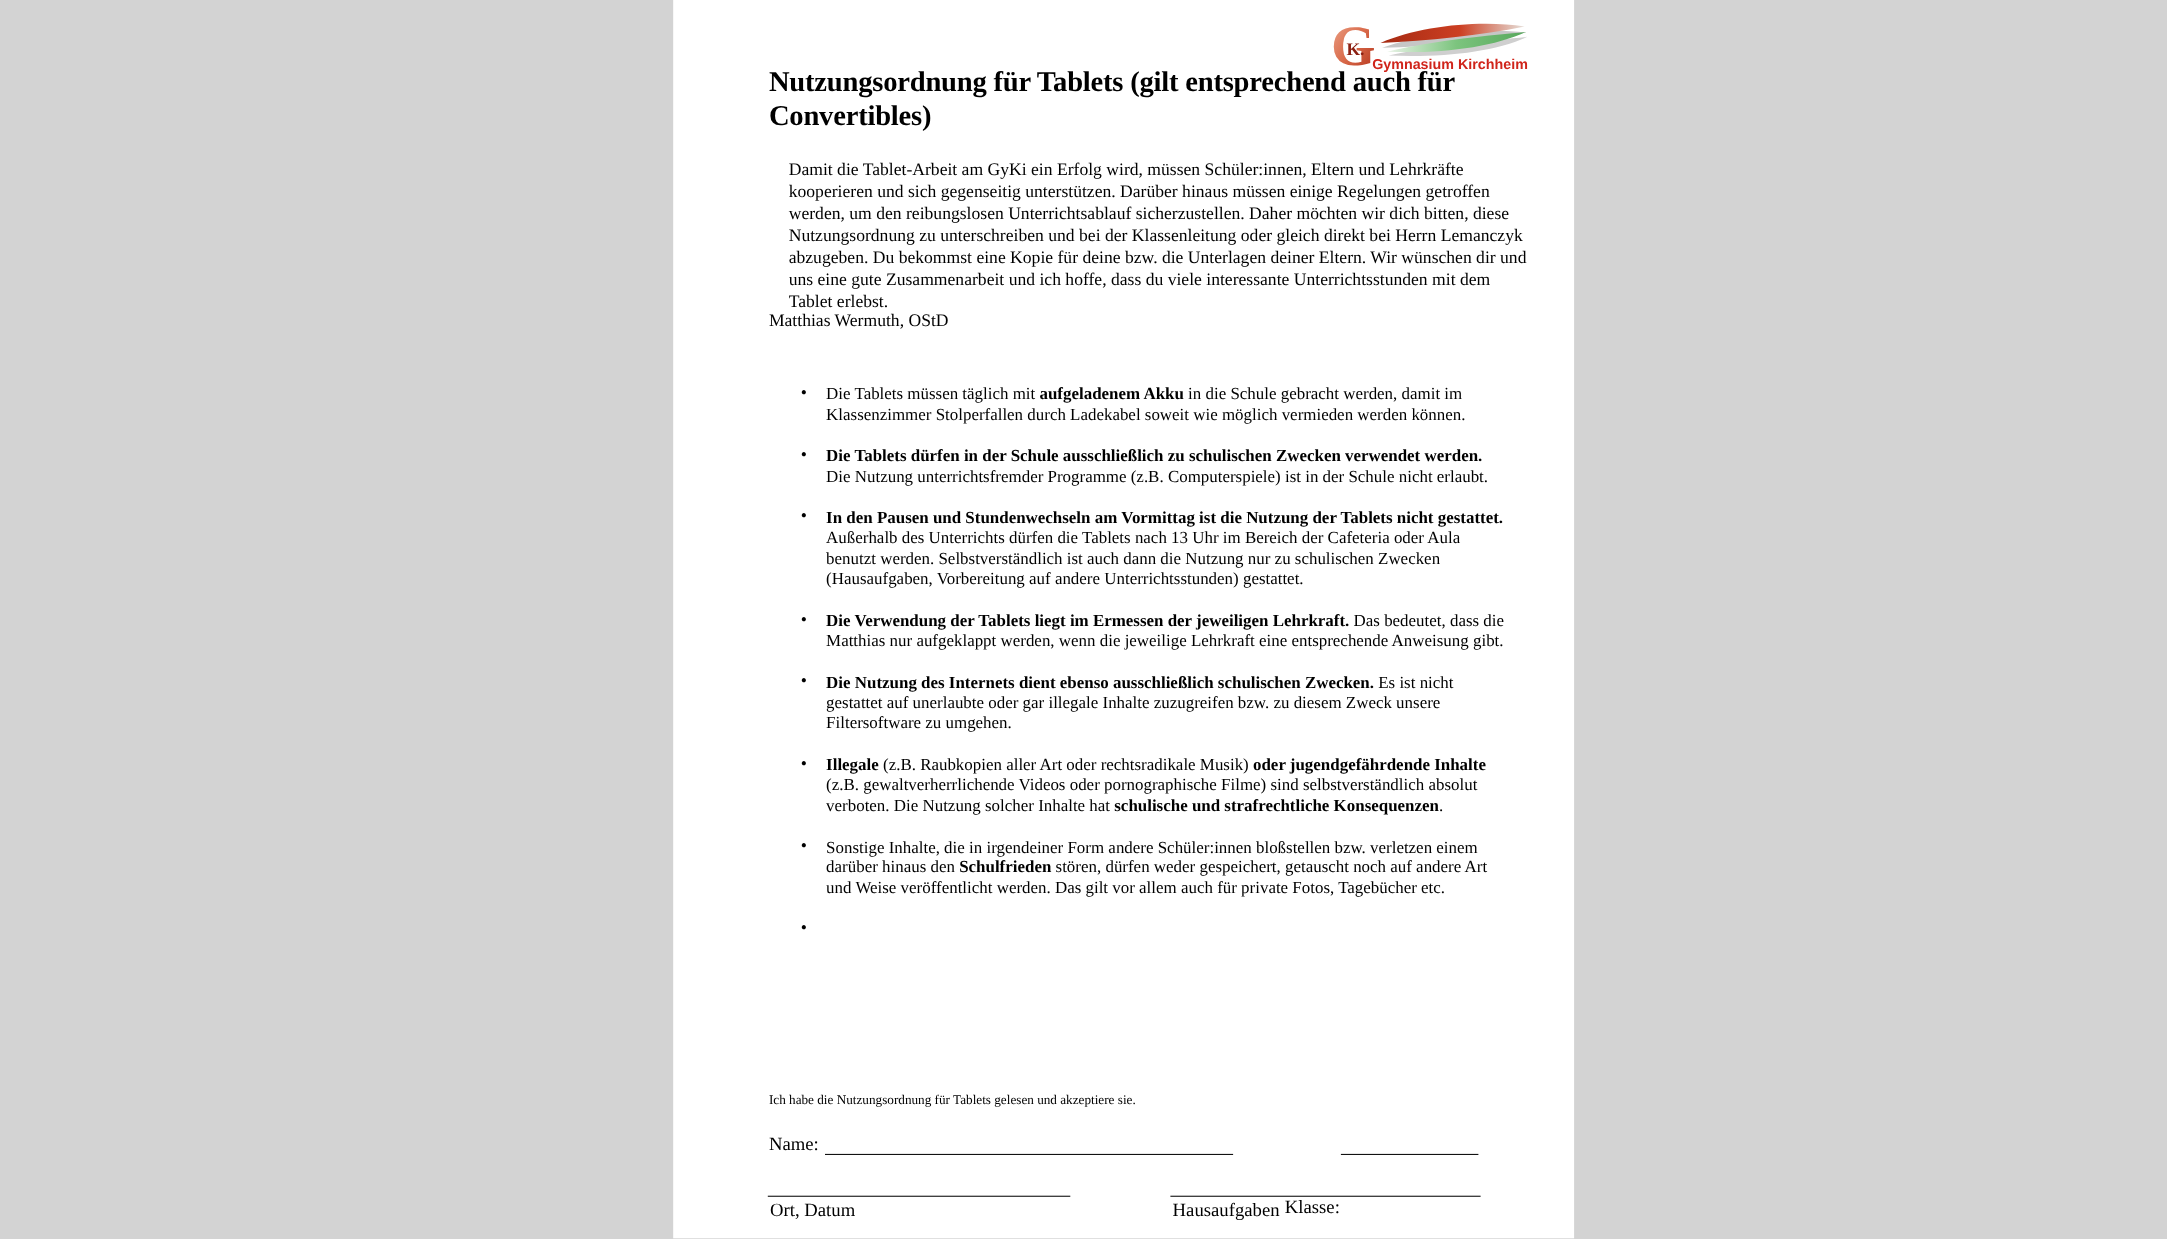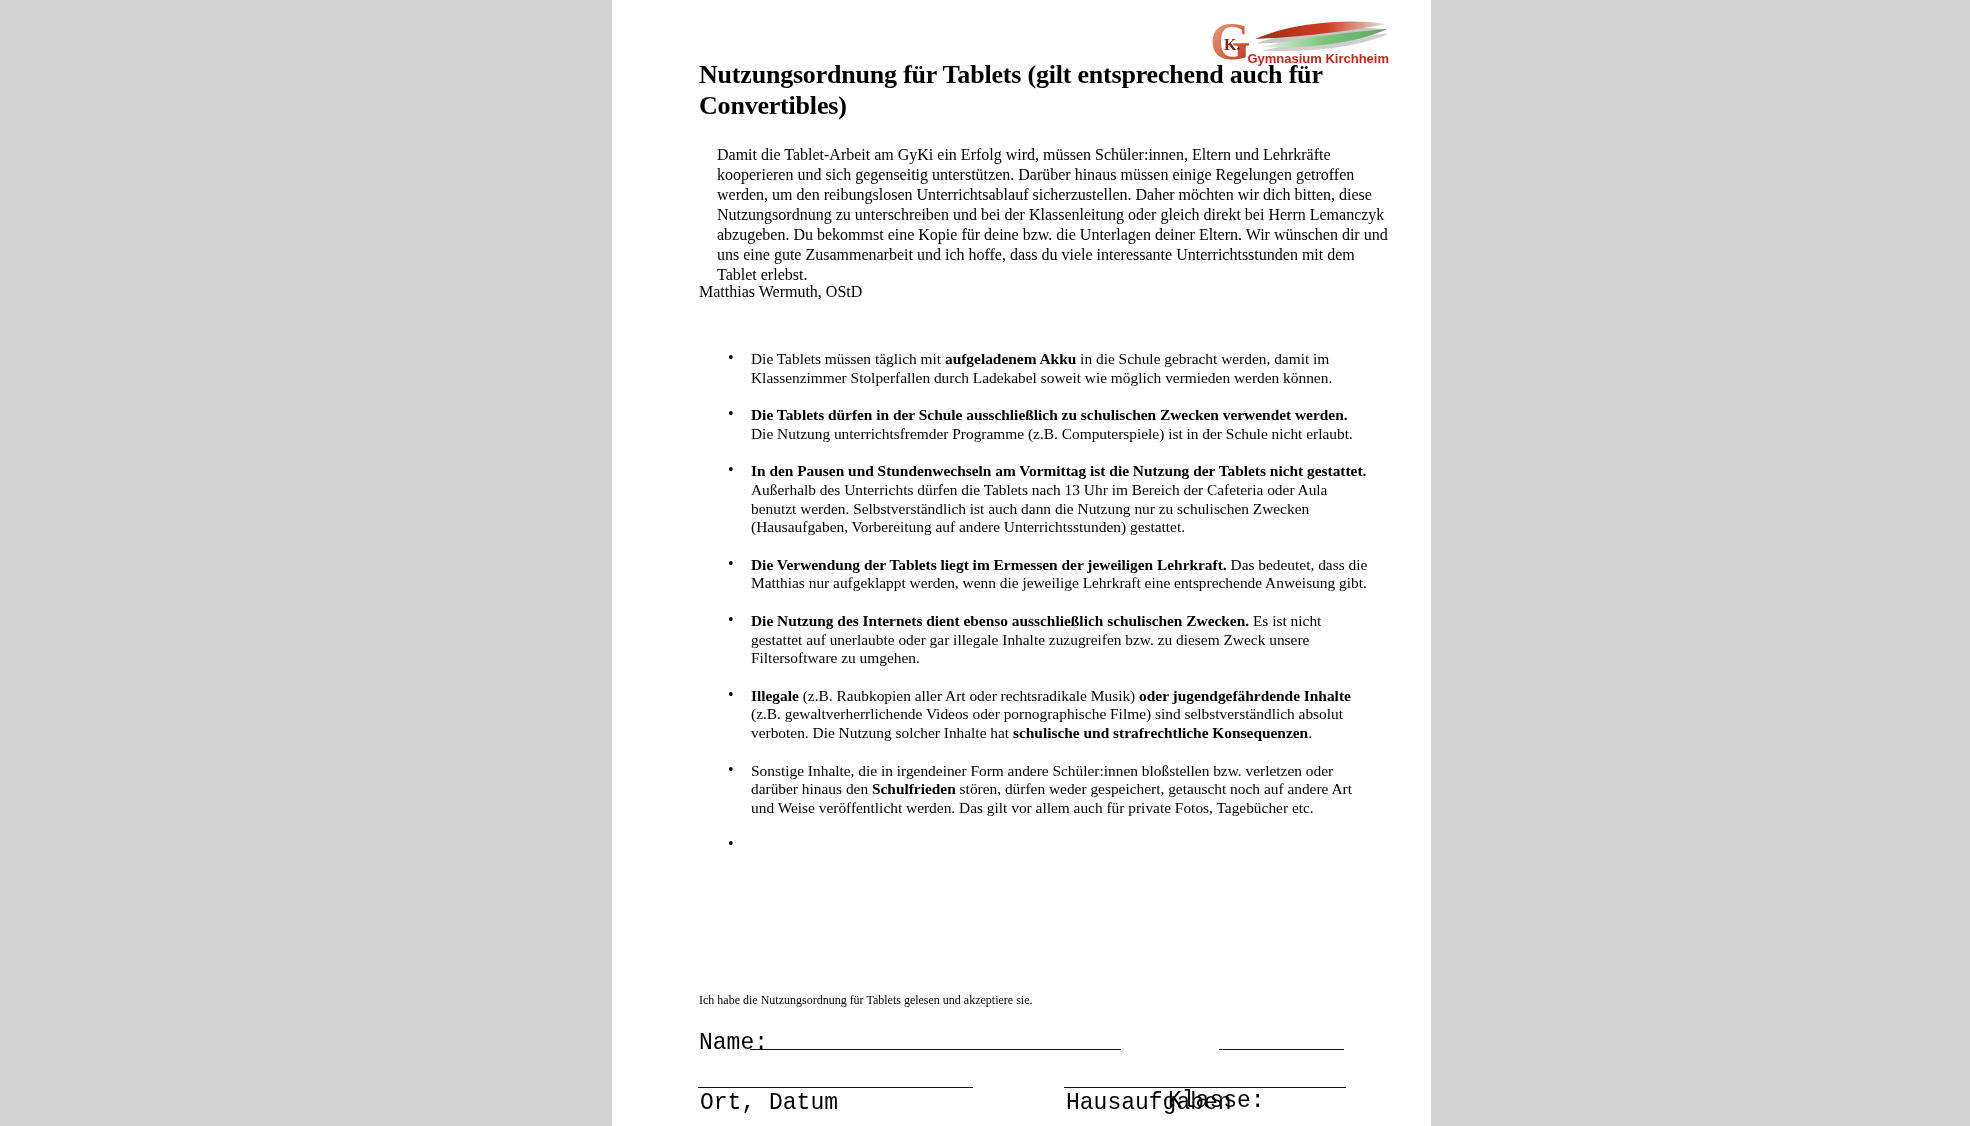--- a/index.html
+++ b/index.html
@@ -28,21 +28,21 @@
   }
   ul.rules {
     position:absolute; left:87px; top:350px; width:670px;
     margin:0; padding:0; list-style:none;
     font-size:15.4px; line-height:18.6px;
   }
   ul.rules li { position:relative; padding-left:52px; width:618px; margin-bottom:19px; }
   ul.rules .bullet { position:absolute; left:29px; top:-1px; font-size:16px; }
   .b { font-weight:bold; }
   .acceptance { position:absolute; left:87px; top:993px; font-size:12px; }
-  .flabel { position:absolute; font-size:23px; white-space:nowrap;font-family:Liberation Mono, monospace; }
+  .flabel { position:absolute; font-size:17px; white-space:nowrap; }
   .fline  { position:absolute; border-bottom:1.6px solid #121212; }
   .lbl-name      { left:87px;  top:1030px; }
   .line-name     { left:138px; top:1032px; width:371px; height:17px; }
   .lbl-klasse    { left:556px; top:1088px; }
   .line-klasse   { left:607px; top:1032px; width:125px; height:17px; }
   .line-ort      { left:86px;  top:1071px; width:275px; height:16px; }
   .line-unter    { left:452px; top:1071px; width:282px; height:16px; }
   .lbl-ort       { left:88px;  top:1090px; }
   .lbl-unter     { left:454px; top:1090px; }
 </style>
@@ -92,21 +92,21 @@
 
   <div class="signatory">Matthias Wermuth, OStD</div>
 
   <ul class="rules">
       <li><span class="bullet">•</span><span>Die Tablets müssen täglich mit </span><span class="b">aufgeladenem Akku</span><span> in die Schule gebracht werden, damit im Klassenzimmer Stolperfallen durch Ladekabel soweit wie möglich vermieden werden können.</span></li>
       <li><span class="bullet">•</span><span class="b">Die Tablets dürfen in der Schule ausschließlich zu schulischen Zwecken verwendet werden.</span><span> Die Nutzung unterrichtsfremder Programme (z.B. Computerspiele) ist in der Schule nicht erlaubt.</span></li>
       <li><span class="bullet">•</span><span class="b">In den Pausen und Stundenwechseln am Vormittag ist die Nutzung der Tablets nicht gestattet.</span><span> Außerhalb des Unterrichts dürfen die Tablets nach 13 Uhr im Bereich der Cafeteria oder Aula benutzt werden. Selbstverständlich ist auch dann die Nutzung nur zu schulischen Zwecken (Hausaufgaben, Vorbereitung auf andere Unterrichtsstunden) gestattet.</span></li>
       <li><span class="bullet">•</span><span class="b">Die Verwendung der Tablets liegt im Ermessen der jeweiligen Lehrkraft.</span><span> Das bedeutet, dass die Matthias nur aufgeklappt werden, wenn die jeweilige Lehrkraft eine entsprechende Anweisung gibt.</span></li>
       <li><span class="bullet">•</span><span class="b">Die Nutzung des Internets dient ebenso ausschließlich schulischen Zwecken.</span><span> Es ist nicht gestattet auf unerlaubte oder gar illegale Inhalte zuzugreifen bzw. zu diesem Zweck unsere Filtersoftware zu umgehen.</span></li>
       <li><span class="bullet">•</span><span class="b">Illegale</span><span> (z.B. Raubkopien aller Art oder rechtsradikale Musik) </span><span class="b">oder jugendgefährdende Inhalte</span><span> (z.B. gewaltverherrlichende Videos oder pornographische Filme) sind selbstverständlich absolut verboten. Die Nutzung solcher Inhalte hat </span><span class="b">schulische und strafrechtliche Konsequenzen</span><span>.</span></li>
-      <li><span class="bullet">•</span><span>Sonstige Inhalte, die in irgendeiner Form andere Schüler:innen bloßstellen bzw. verletzen oder darüber hinaus den </span><span class="b">Schulfrieden</span><span> stören, dürfen weder gespeichert, getauscht noch auf andere Art und Weise veröffentlicht werden. Das gilt vor allem auch für private Fotos, Tagebücher etc.</span></li>
+      <li><span class="bullet">•</span><span>Sonstige Inhalte, die in irgendeiner Form andere Schüler:innen bloßstellen bzw. verletzen einem darüber hinaus den </span><span class="b">Schulfrieden</span><span> stören, dürfen weder gespeichert, getauscht noch auf andere Art und Weise veröffentlicht werden. Das gilt vor allem auch für private Fotos, Tagebücher etc.</span></li>
       <li><span class="bullet">•</span></li>
     </ul>
 
   <div class="acceptance">Ich habe die Nutzungsordnung für Tablets gelesen und akzeptiere sie.</div>
 
   <span class="flabel lbl-name">Name:</span>
   <span class="fline line-name"></span>
   <span class="flabel lbl-klasse">Klasse:</span>
   <span class="fline line-klasse"></span>
 

